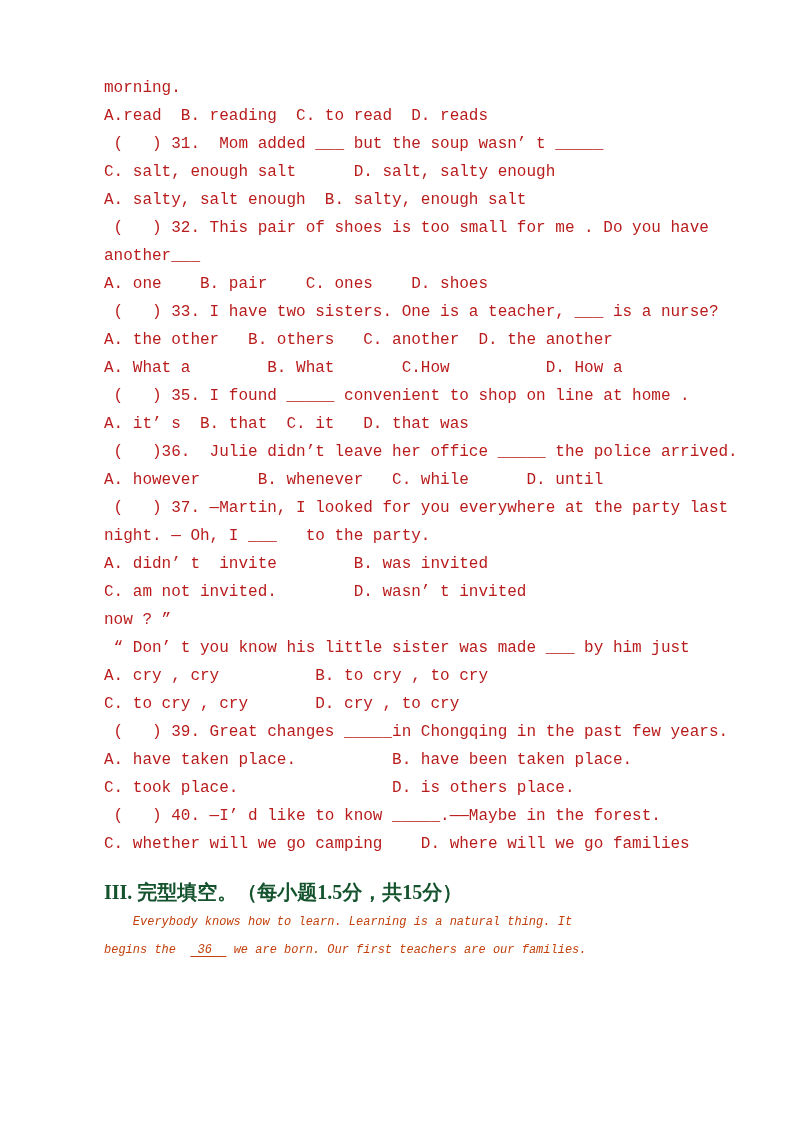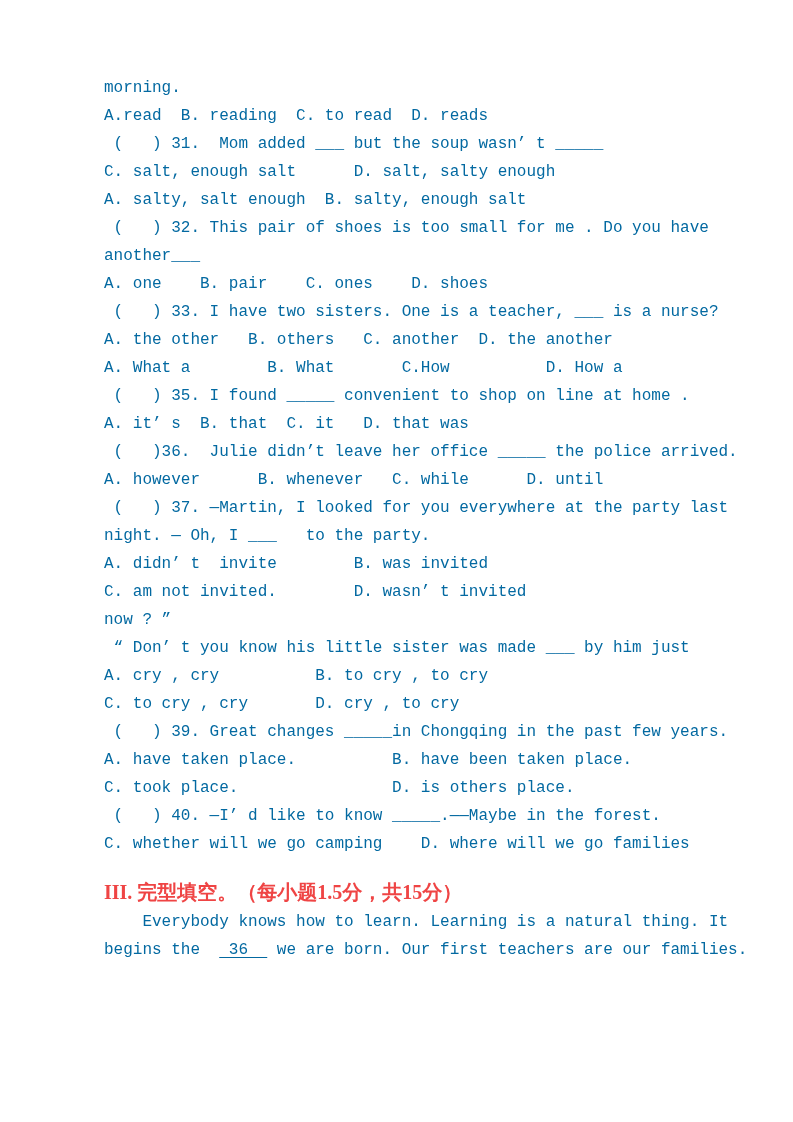--- a/index.html
+++ b/index.html
@@ -19,40 +19,41 @@
     left: 104px;
     top: 74px;
     width: 650px;
   }
   .text-line {
     font-family: "Liberation Mono", "DejaVu Sans Mono", monospace;
     font-size: 16px;
     line-height: 28px;
     height: 28px;
     white-space: pre;
-    color: #0369a1;
+    color: #b91c1c;
     letter-spacing: 0;
   }
   .section-heading {
     font-family: "Liberation Serif", "DejaVu Serif", serif;
     font-weight: 700;
     font-size: 20px;
     line-height: 32px;
     height: 32px;
     margin-top: 18px;
     white-space: pre;
-    color: #ef4444;
+    color: #14532d;
   }
   .para-line {
     font-family: "Liberation Mono", "DejaVu Sans Mono", monospace;
-    font-size: 16px;
+    font-size: 12px;
     line-height: 28px;
     height: 28px;
     white-space: pre;
-    color: #0369a1;
+    color: #c2410c;
+    font-style: italic;
   }
   .blank-underline {
     text-decoration: underline;
     text-underline-offset: 3px;
   }
 </style>
 </head>
 <body>
 
 <div class="page">

